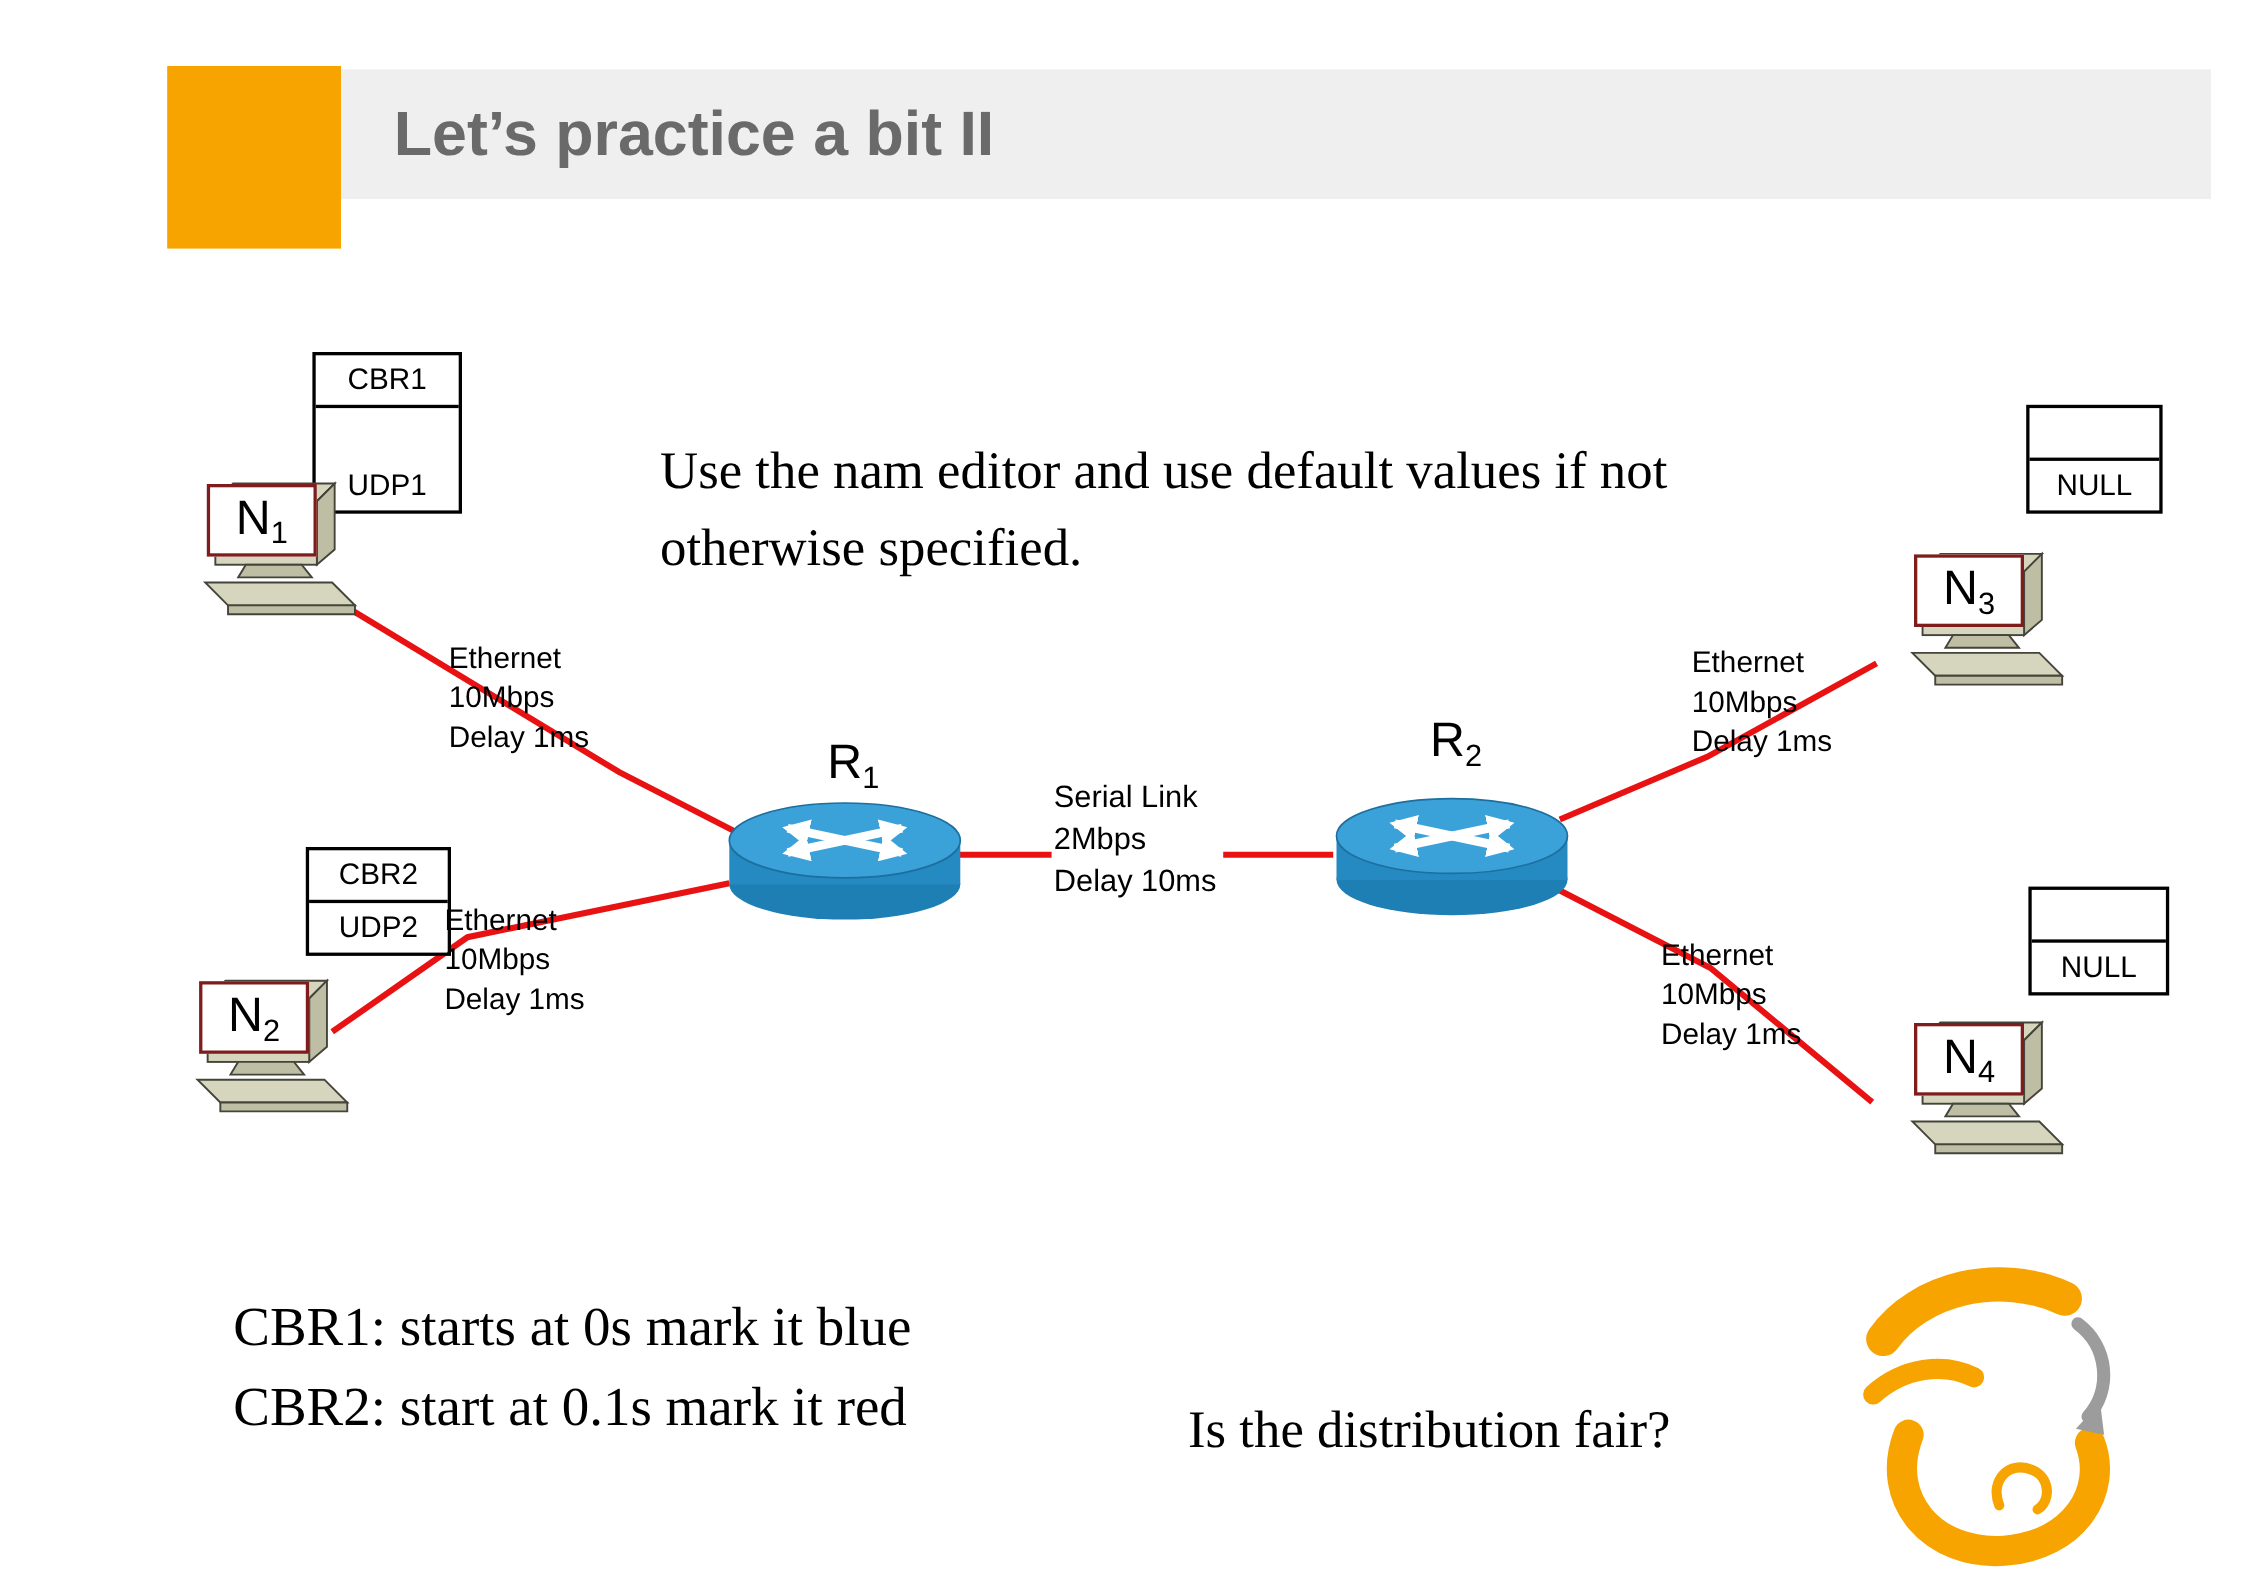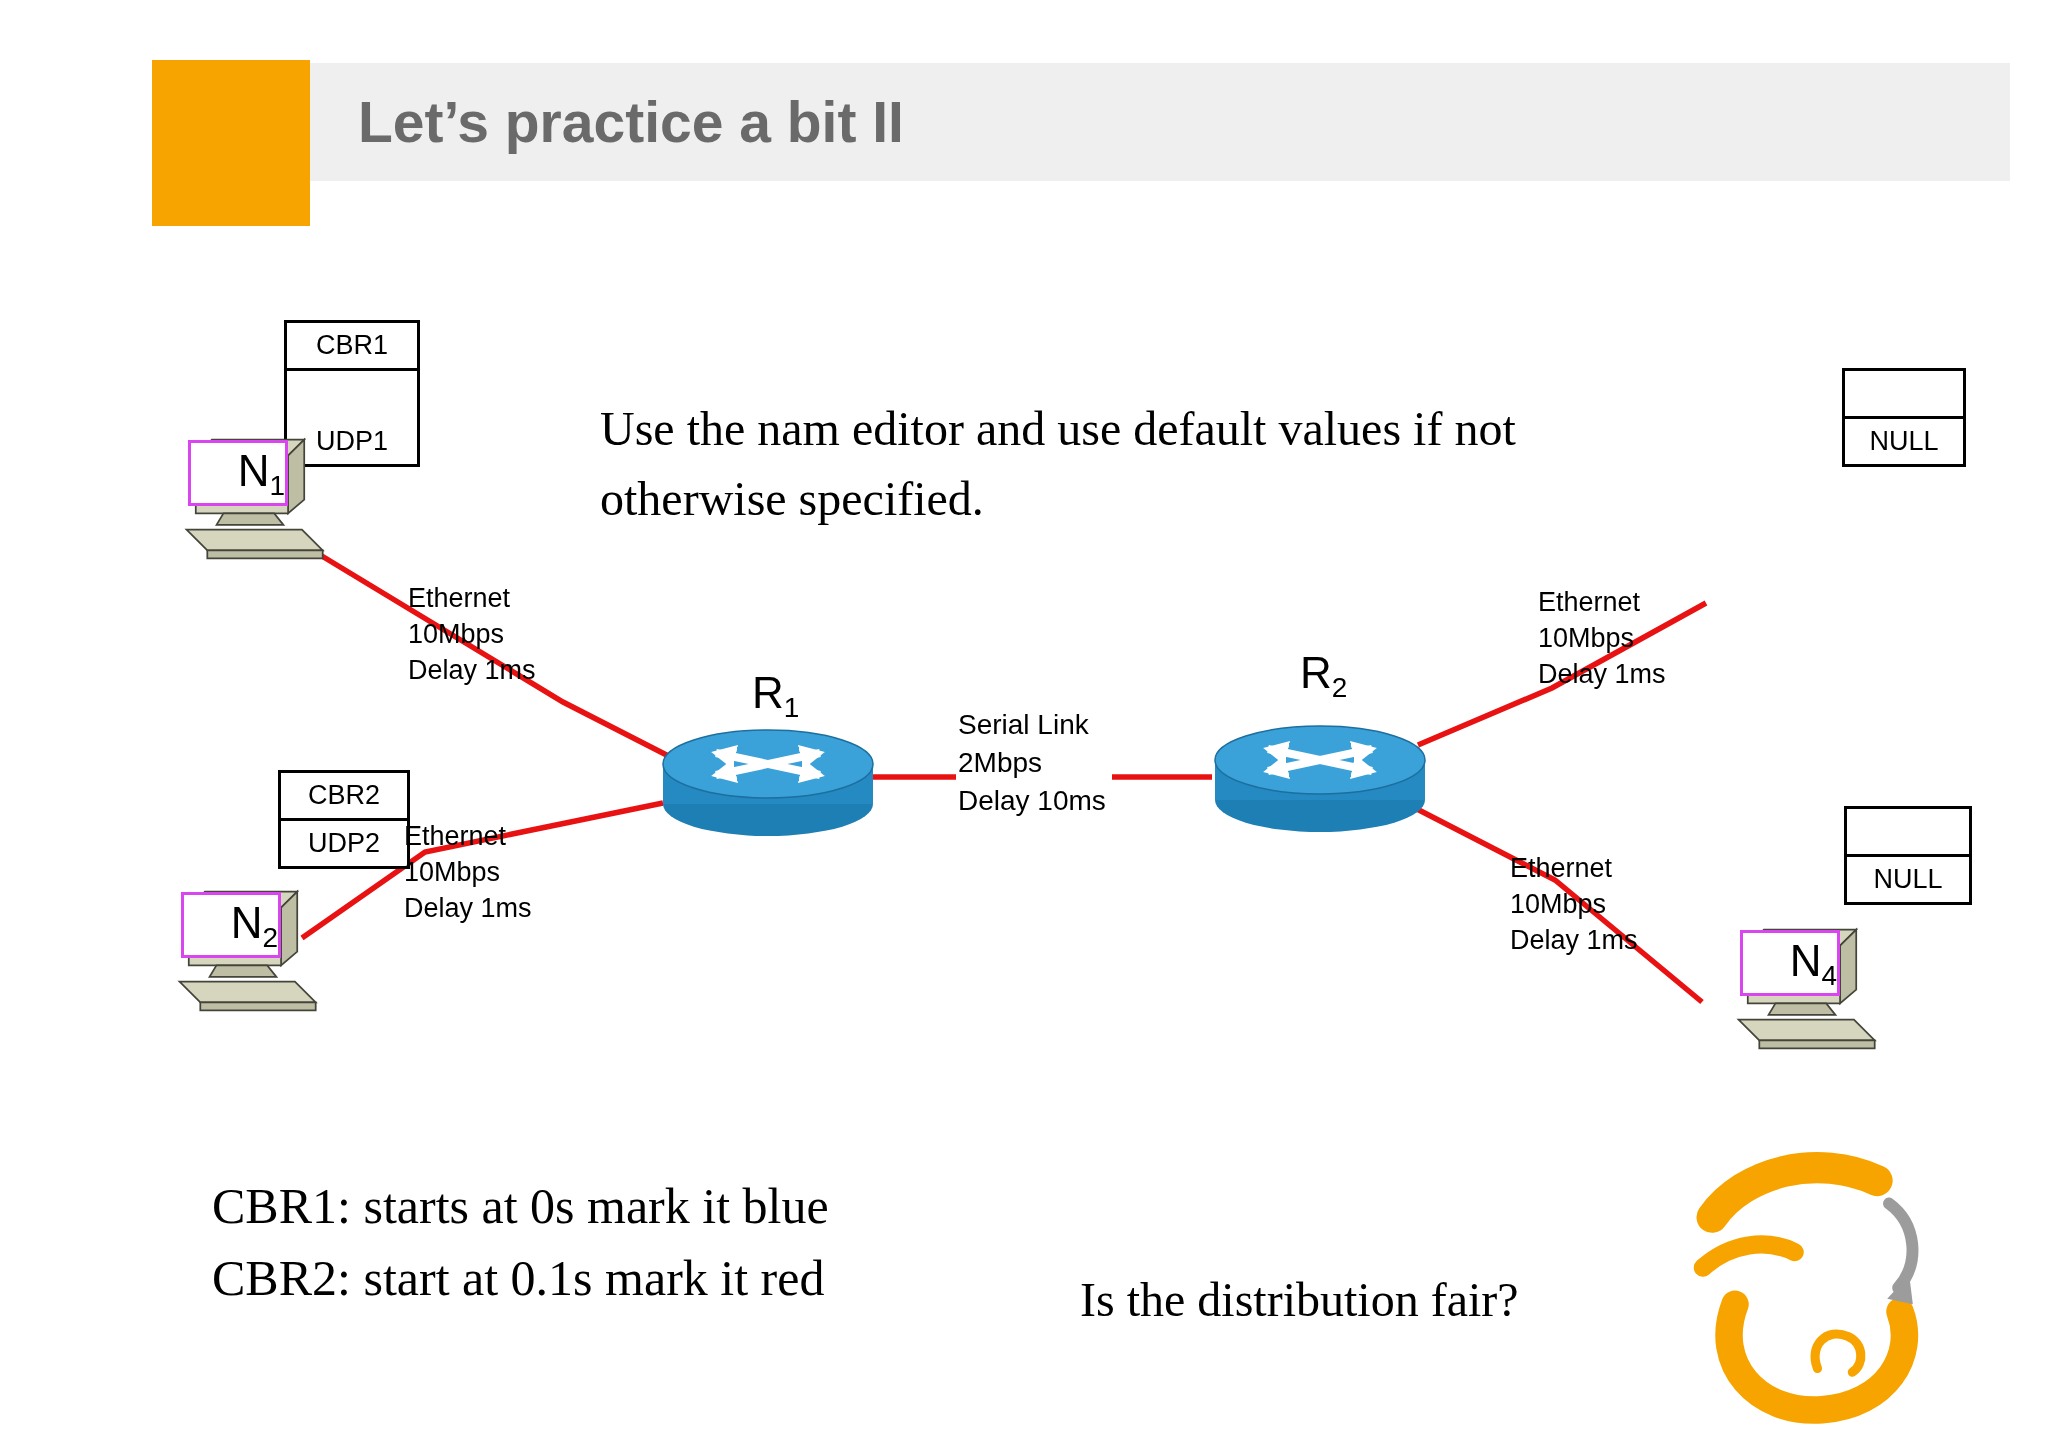--- a/index.html
+++ b/index.html
@@ -26,21 +26,21 @@
   .agent-cell:first-child{border-bottom:3px solid #000;}
 
   
   .eth-label{font-size:27px;line-height:36px;white-space:pre-line;}
   .serial-label{font-size:28px;line-height:38px;white-space:pre-line;background:#fff;padding:0 6px 0 2px;}
 
   
   .computer{width:186px;height:150px;}
   .computer svg{width:100%;height:100%;display:block;}
   .node-label{position:absolute;left:16px;top:12px;width:94px;height:60px;background:#fff;
-              border:3px solid #d946ef;text-align:right;line-height:56px;font-size:44px;}
+              border:3px solid #7f1d1d;text-align:center;line-height:56px;font-size:44px;}
   .sub{font-size:28px;vertical-align:-9px;}
 
   
   .router{width:220px;height:125px;}
   .router svg{width:100%;height:100%;display:block;}
   .router-label{font-size:44px;}
 
   .logo{left:1680px;top:1140px;width:275px;height:292px;}
 </style>
 </head>
@@ -97,20 +97,31 @@
       <polygon points="20,24 100,24 114,10 34,10" fill="var(--computer-beige,#D6D6BF)" stroke="#44443A" stroke-width="1.5"></polygon>
       <polygon points="100,24 114,10 114,62 100,74" fill="var(--computer-beige-dark,#BEBEA4)" stroke="#44443A" stroke-width="1.5"></polygon>
       <rect x="20" y="24" width="80" height="50" fill="var(--computer-beige,#D6D6BF)" stroke="#44443A" stroke-width="1.5"></rect>
       <polygon points="44,74 88,74 96,84 38,84" fill="var(--computer-beige-dark,#BEBEA4)" stroke="#44443A" stroke-width="1.5"></polygon>
       <polygon points="12,88 112,88 130,106 30,106" fill="var(--computer-beige,#D6D6BF)" stroke="#44443A" stroke-width="1.5"></polygon>
       <polygon points="30,106 130,106 130,113 30,113" fill="var(--computer-beige-dark,#BEBEA4)" stroke="#44443A" stroke-width="1.5"></polygon>
     </svg>
     <div class="node-label"><span>N</span><span class="sub">2</span></div>
   </div>
 
+  <div class="abs computer" style="left:1724px;top:492px;">
+    <svg viewBox="0 0 160 130">
+      <polygon points="20,24 100,24 114,10 34,10" fill="var(--computer-beige,#D6D6BF)" stroke="#44443A" stroke-width="1.5"></polygon>
+      <polygon points="100,24 114,10 114,62 100,74" fill="var(--computer-beige-dark,#BEBEA4)" stroke="#44443A" stroke-width="1.5"></polygon>
+      <rect x="20" y="24" width="80" height="50" fill="var(--computer-beige,#D6D6BF)" stroke="#44443A" stroke-width="1.5"></rect>
+      <polygon points="44,74 88,74 96,84 38,84" fill="var(--computer-beige-dark,#BEBEA4)" stroke="#44443A" stroke-width="1.5"></polygon>
+      <polygon points="12,88 112,88 130,106 30,106" fill="var(--computer-beige,#D6D6BF)" stroke="#44443A" stroke-width="1.5"></polygon>
+      <polygon points="30,106 130,106 130,113 30,113" fill="var(--computer-beige-dark,#BEBEA4)" stroke="#44443A" stroke-width="1.5"></polygon>
+    </svg>
+    <div class="node-label"><span>N</span><span class="sub">3</span></div>
+  </div>
 
   <div class="abs computer" style="left:1724px;top:918px;">
     <svg viewBox="0 0 160 130">
       <polygon points="20,24 100,24 114,10 34,10" fill="var(--computer-beige,#D6D6BF)" stroke="#44443A" stroke-width="1.5"></polygon>
       <polygon points="100,24 114,10 114,62 100,74" fill="var(--computer-beige-dark,#BEBEA4)" stroke="#44443A" stroke-width="1.5"></polygon>
       <rect x="20" y="24" width="80" height="50" fill="var(--computer-beige,#D6D6BF)" stroke="#44443A" stroke-width="1.5"></rect>
       <polygon points="44,74 88,74 96,84 38,84" fill="var(--computer-beige-dark,#BEBEA4)" stroke="#44443A" stroke-width="1.5"></polygon>
       <polygon points="12,88 112,88 130,106 30,106" fill="var(--computer-beige,#D6D6BF)" stroke="#44443A" stroke-width="1.5"></polygon>
       <polygon points="30,106 130,106 130,113 30,113" fill="var(--computer-beige-dark,#BEBEA4)" stroke="#44443A" stroke-width="1.5"></polygon>
     </svg>

